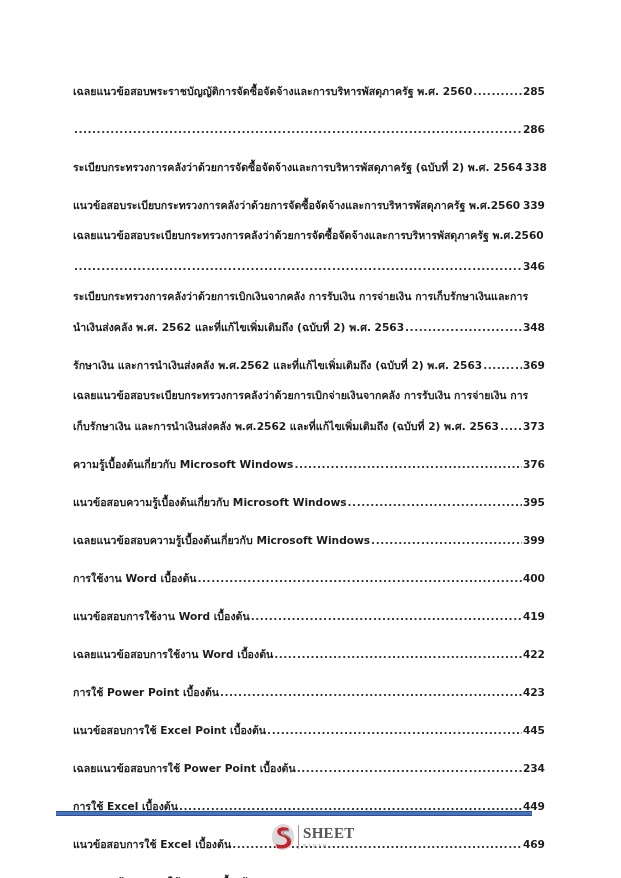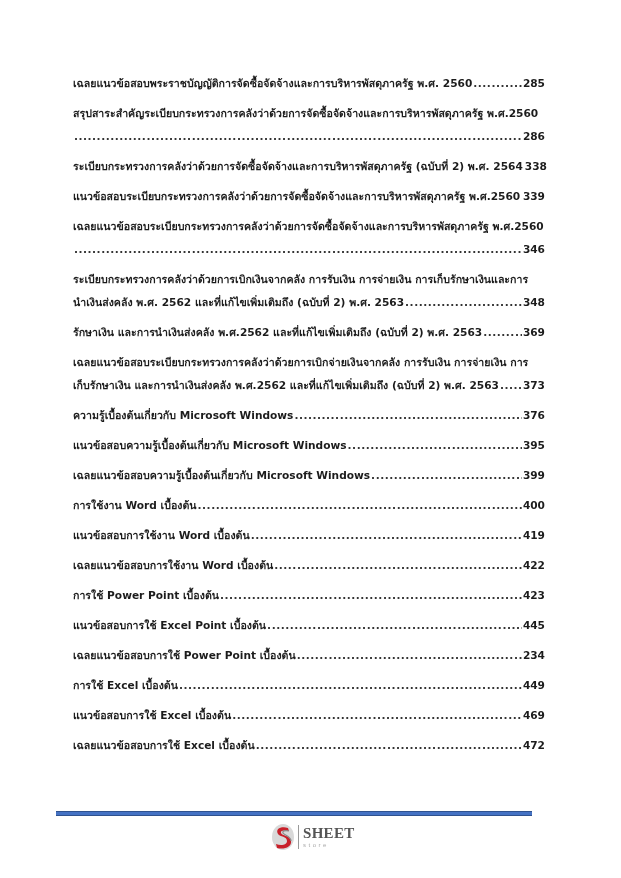--- a/index.html
+++ b/index.html
@@ -5,21 +5,21 @@
   html, body { margin: 0; padding: 0; background: #ffffff; }
   body { width: 621px; height: 878px; position: relative; overflow: hidden;
          font-family: "DejaVu Sans", "Liberation Sans", sans-serif; color: #1c1c1c; }
   .toc { position: absolute; left: 73px; top: 72px; width: 472px; }
   .entry { font-size: 10.6px; line-height: 23px; margin-bottom: 7px; font-weight: bold; }
   .entry.multi { margin-bottom: 7px; }
   .line { display: flex; align-items: baseline; white-space: nowrap; }
   .line .txt { flex: 0 0 auto; }
   .line .dots { flex: 1 1 auto; overflow: hidden; color: #333; letter-spacing: 0.5px; margin: 0 1px; }
   .line .dots::before { content: "......................................................................................................................................................................................................................................................"; }
-  .line .page { flex: 0 0 auto; text-align: right; }
+  .line .page { flex: 0 0 auto; text-align: right; margin-top: 8px; }
   .plain { white-space: nowrap; overflow: hidden; }
   .rule { position: absolute; left: 56px; top: 811px; width: 476px; height: 5px;
           background: #4472c4; border-top: 1px solid #2f528f; border-bottom: 1px solid #2f528f; box-sizing: border-box; }
   .logo { position: absolute; left: 271px; top: 822px; height: 30px; display: flex; align-items: center; }
   .logo-s { width: 24px; height: 28px; position: relative; }
   .logo-sep { width: 1px; height: 24px; background: #999; margin: 0 4px 0 3px; }
   .logo-text { display: flex; flex-direction: column; line-height: 1; }
   .logo-main { font-family: Liberation Serif, serif; font-weight: bold; font-size: 15px; color: #555; letter-spacing: 0.3px; }
   .logo-sub { font-family: "Liberation Sans", sans-serif; font-size: 6px; color: #aaa; letter-spacing: 2.5px; margin-top: 1px; }
 </style>
@@ -28,21 +28,20 @@
 
 <div class="toc" id="toc">
     <div class="entry">
       <div class="line">
         <span class="txt">เฉลยแนวข้อสอบพระราชบัญญัติการจัดซื้อจัดจ้างและการบริหารพัสดุภาครัฐ พ.ศ. 2560</span>
         <span class="dots"></span>
         <span class="page">285</span>
       </div>
     </div>
     <div class="entry multi">
-      <div class="plain">สรุปสาระสำคัญระเบียบกระทรวงการคลังว่าด้วยการจัดซื้อจัดจ้างและการบริหารพัสดุภาครัฐ พ.ศ.2560</div>
       <div class="line">
         <span class="txt"></span>
         <span class="dots"></span>
         <span class="page">286</span>
       </div>
     </div>
     <div class="entry">
       <div class="line">
         <span class="txt">ระเบียบกระทรวงการคลังว่าด้วยการจัดซื้อจัดจ้างและการบริหารพัสดุภาครัฐ (ฉบับที่ 2) พ.ศ. 2564</span>
         <span class="dots"></span>

